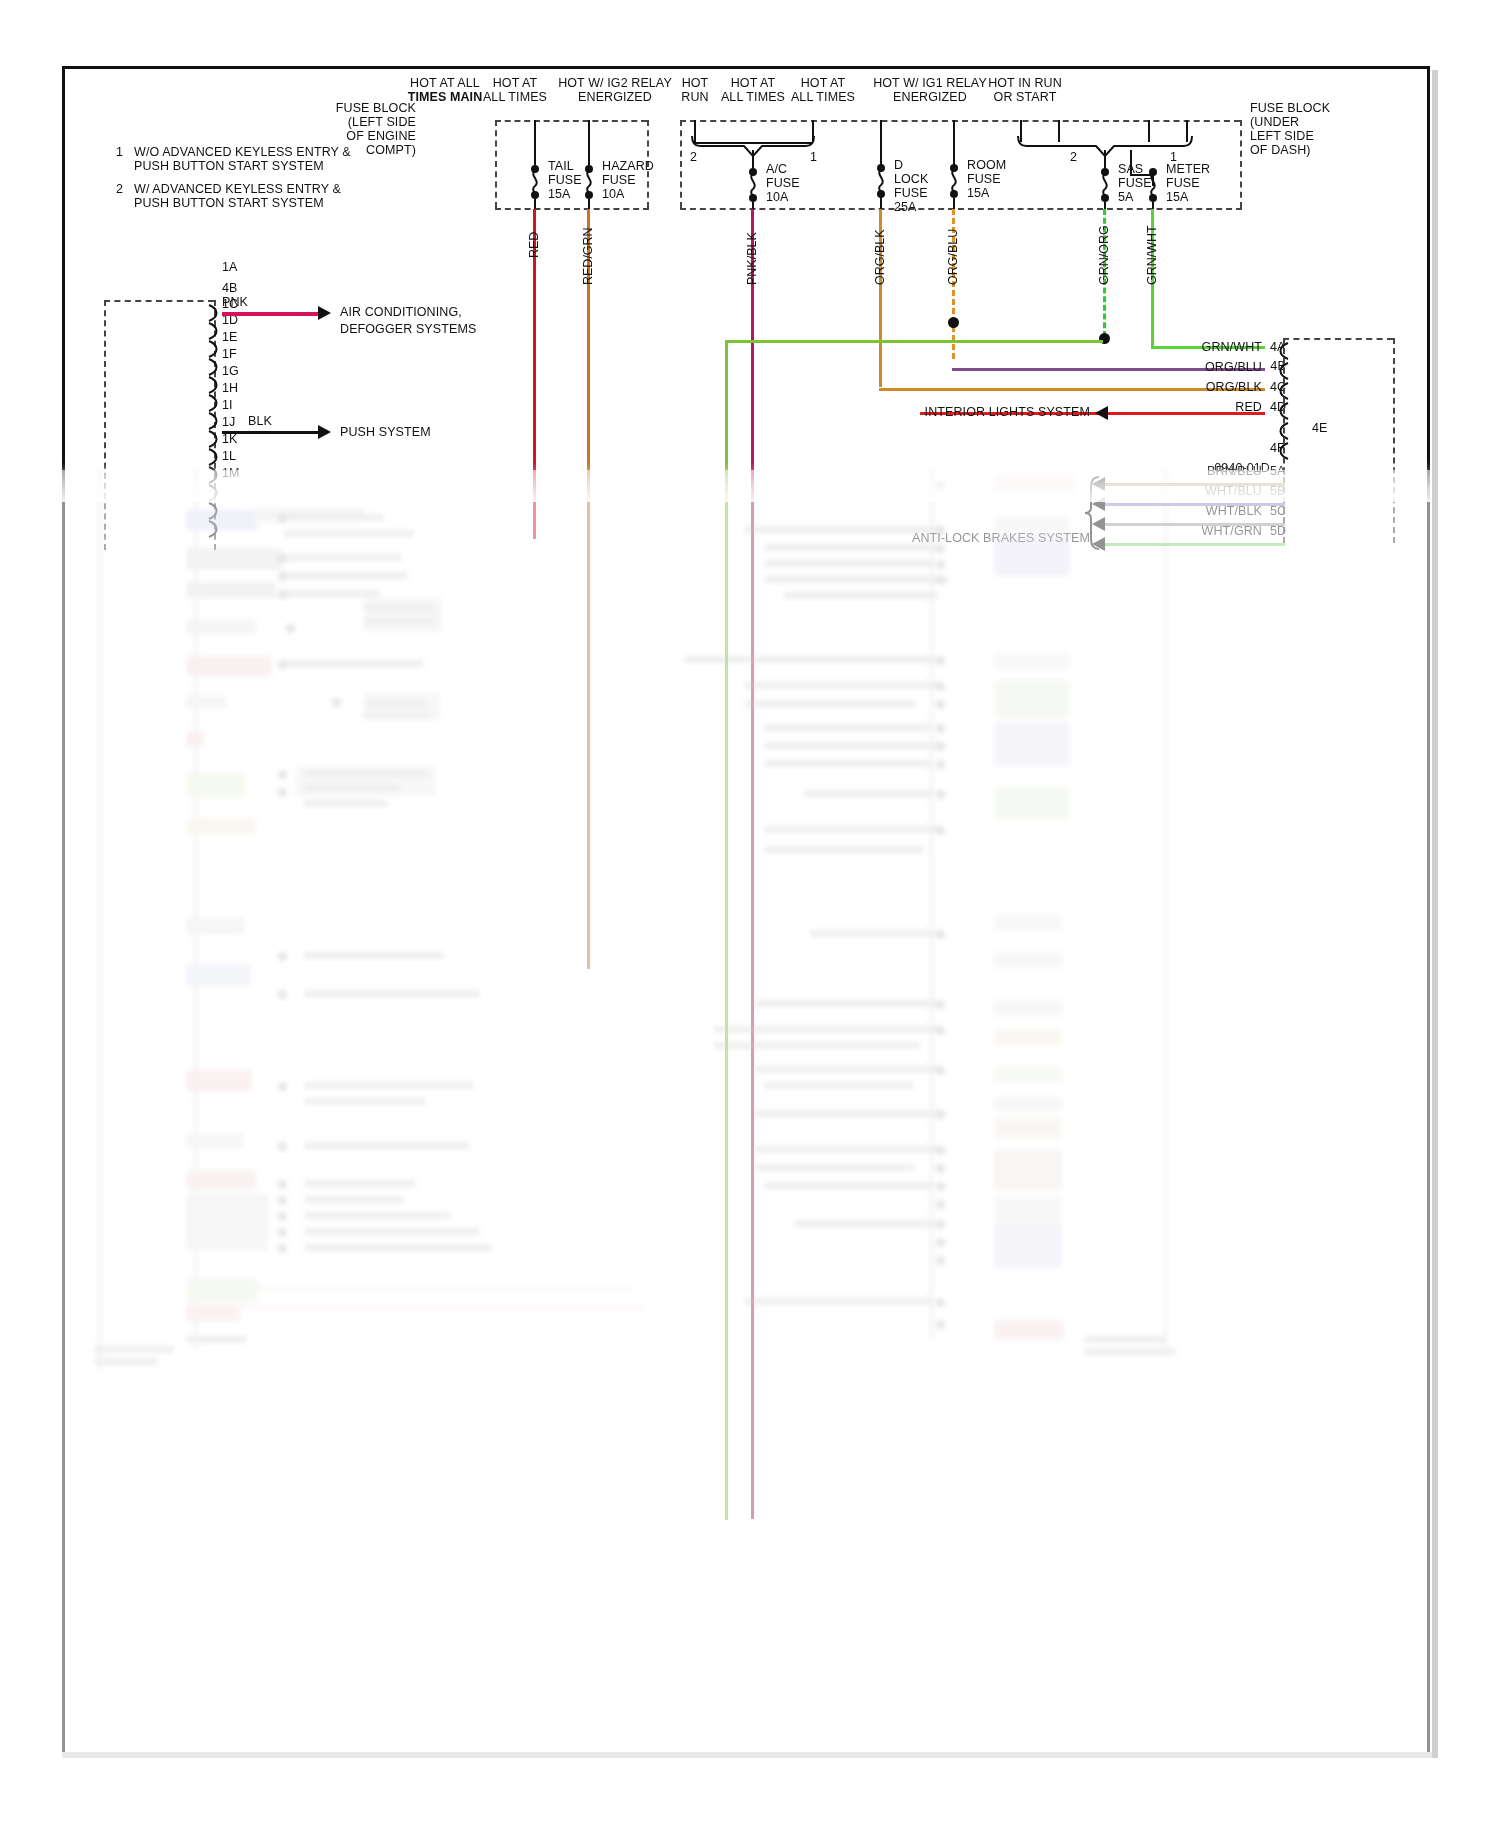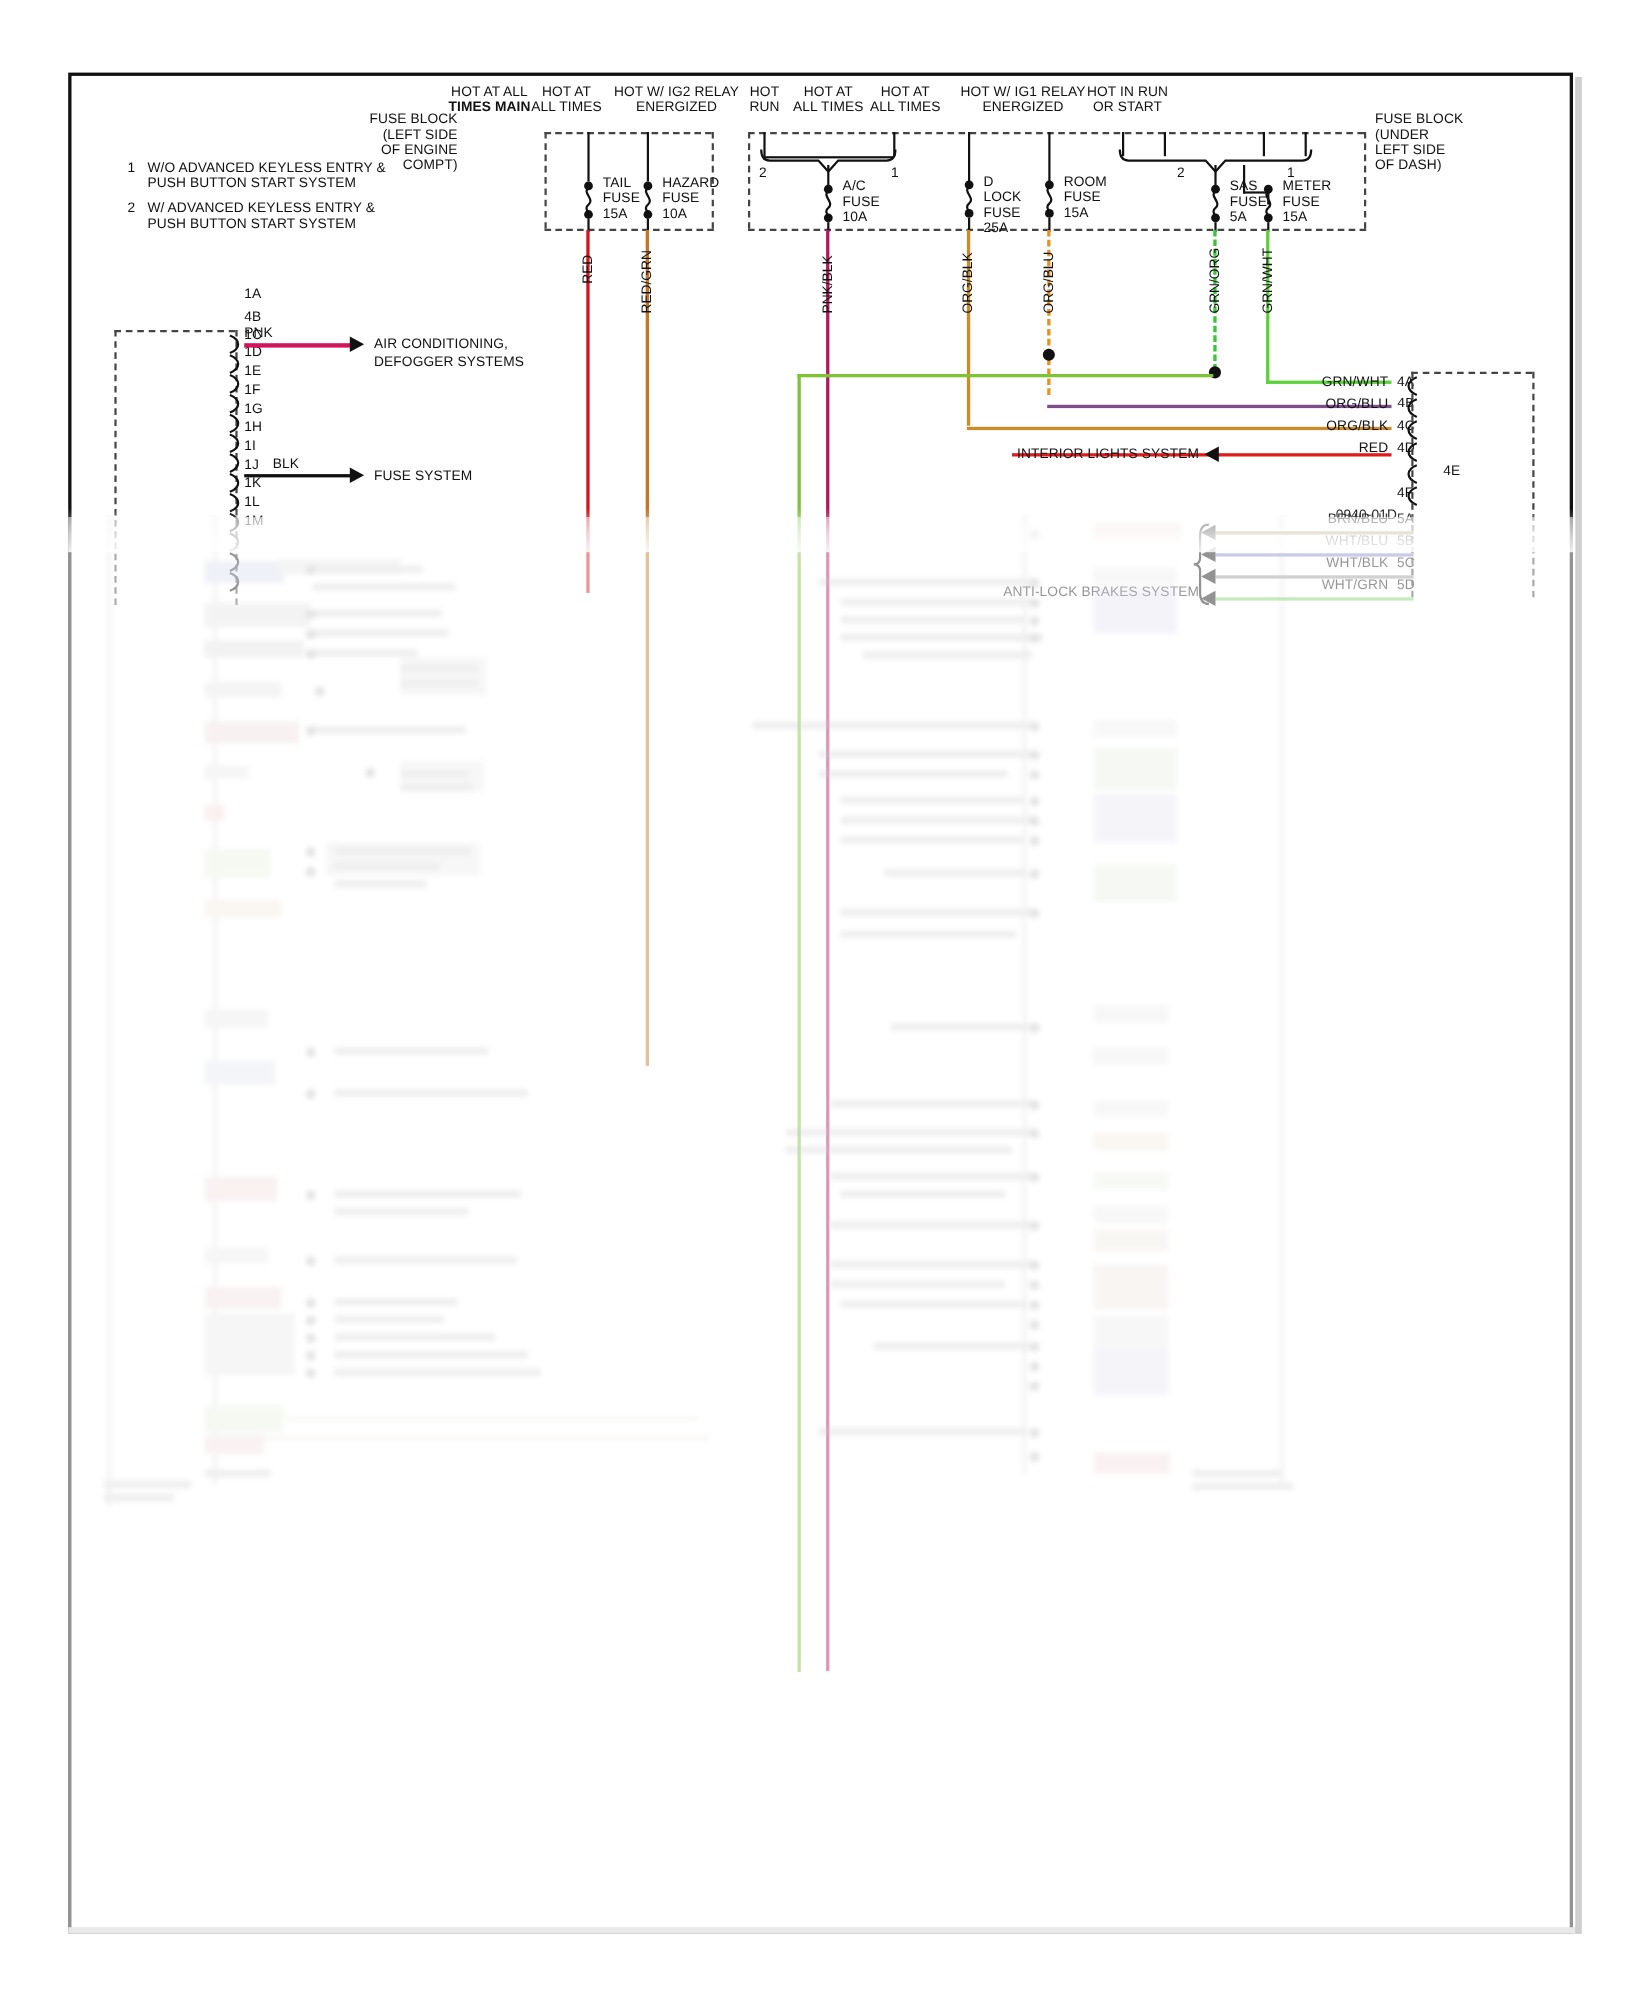--- a/index.html
+++ b/index.html
@@ -317,21 +317,21 @@
 
   <div class="wh" style="left:222px;top:312px;width:100px;background:#d4145a;height:4px;"></div>
   <div class="arrow right" style="left:318px;top:306px;border-left-color:#111;"></div>
   <div class="t" style="left:222px;top:295px;">PNK</div>
   <div class="t" style="left:340px;top:305px;">AIR CONDITIONING,</div>
   <div class="t" style="left:340px;top:322px;">DEFOGGER SYSTEMS</div>
 
   <div class="wh" style="left:222px;top:431px;width:100px;background:#111;height:3px;"></div>
   <div class="arrow right" style="left:318px;top:425px;"></div>
   <div class="t" style="left:248px;top:414px;">BLK</div>
-  <div class="t" style="left:340px;top:425px;">FUSE SYSTEM</div>
+  <div class="t" style="left:340px;top:425px;">PUSH SYSTEM</div>
 
   <div>
     <div class="hd" style="left:1283px;top:338px;width:110px;"></div>
     <div class="vd" style="left:1393px;top:338px;height:205px;"></div>
     <svg style="position:absolute;left:1274px;top:341px;" width="18" height="128" viewBox="0 0 18 128">
       <g stroke="#111" stroke-width="2" fill="none">
         <path d="M14 2 C4 6,4 14,14 18"></path>
         <path d="M14 22 C4 26,4 34,14 38"></path>
         <path d="M14 42 C4 46,4 54,14 58"></path>
         <path d="M14 62 C4 66,4 74,14 78"></path>

